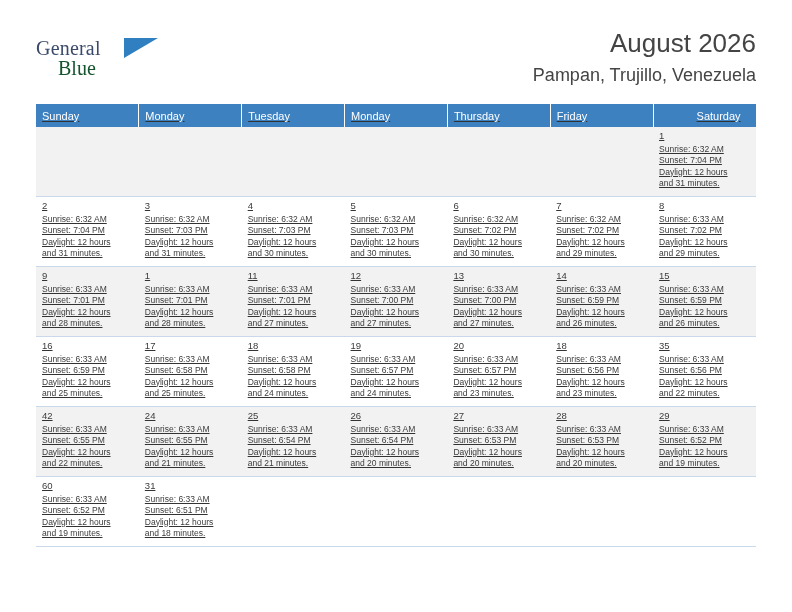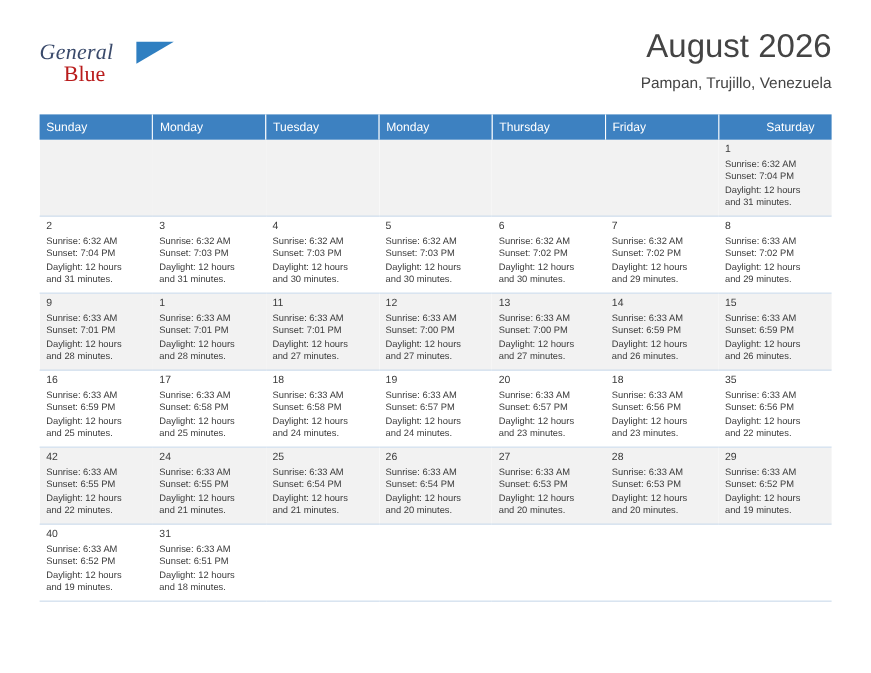--- a/index.html
+++ b/index.html
@@ -32,60 +32,60 @@
     position: relative;
     width: 150px;
     padding-top: 12px;
   }
   .logo-general {
     font-size: 20px;
     color: #3a4a6b;
     letter-spacing: .2px;
     line-height: 20px;
     font-family: "Liberation Serif", serif;
-    font-style: italic;
   }
   .logo-blue {
     font-size: 20px;
-    color: #b91c1c;
+    color: #14532d;
     line-height: 20px;
     font-family: "Liberation Serif", serif;
     margin-left: 22px;
   }
   .logo-flag {
     position: absolute;
     left: 88px;
     top: 12px;
     width: 0;
     height: 0;
     border-left: 34px solid #2f7fc1;
     border-bottom: 20px solid transparent;
   }
   .title-block {
     text-align: right;
     padding-top: 2px;
   }
   .title {
-    font-size: 30px;
+    font-size: 26px;
     color: #444444;
     line-height: 30px;
     font-weight: normal;
   }
   .subtitle {
-    font-size: 14px;
+    font-size: 18px;
     color: #444444;
     line-height: 22px;
     margin-top: 6px;
   }
   
   table.cal {
     border-collapse: collapse;
     width: 720px;
     table-layout: fixed;
     margin-top: 8px;
+    text-decoration: underline;
   }
   table.cal th {
     background: #3d81c1;
     color: #ffffff;
     font-size: 11px;
     font-weight: normal;
     text-align: left;
     padding: 5px 0 5px 6px;
     border-right: 1px solid #ffffff;
     height: 13px;
@@ -414,21 +414,21 @@
             <div class="info">
               <div>Sunrise: 6:33 AM</div>
               <div>Sunset: 6:52 PM</div>
               <div>Daylight: 12 hours</div>
               <div>and 19 minutes.</div>
             </div>
           </td>
         </tr>
         <tr class="plain">
           <td>
-            <span class="daynum">40</span>
+            <span class="daynum">60</span>
             <div class="info">
               <div>Sunrise: 6:33 AM</div>
               <div>Sunset: 6:52 PM</div>
               <div>Daylight: 12 hours</div>
               <div>and 19 minutes.</div>
             </div>
           </td>
           <td>
             <span class="daynum">31</span>
             <div class="info">

